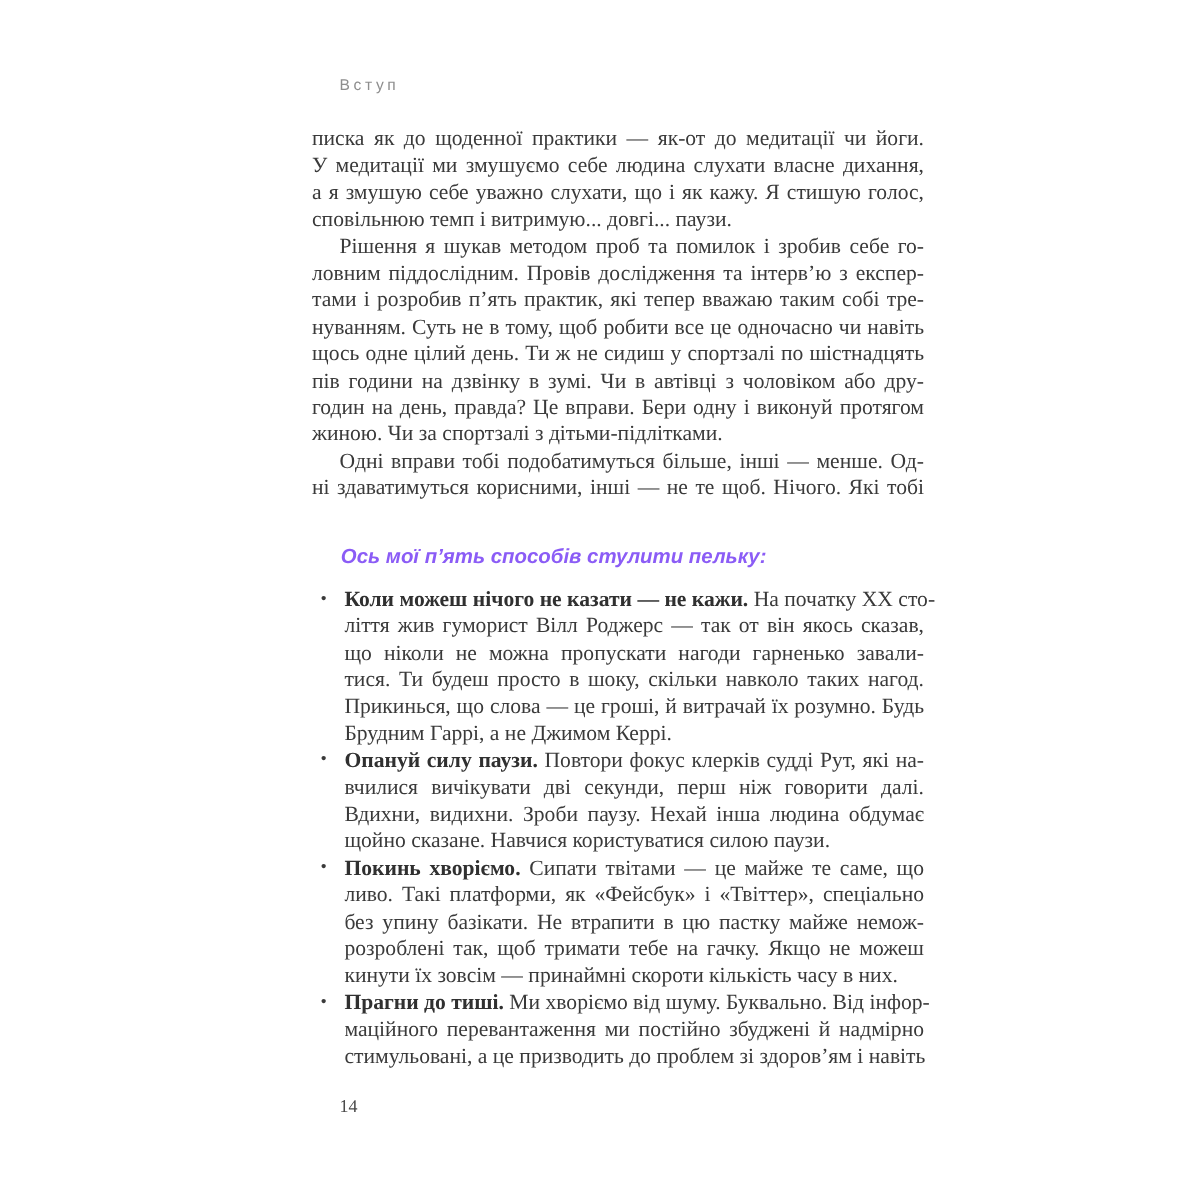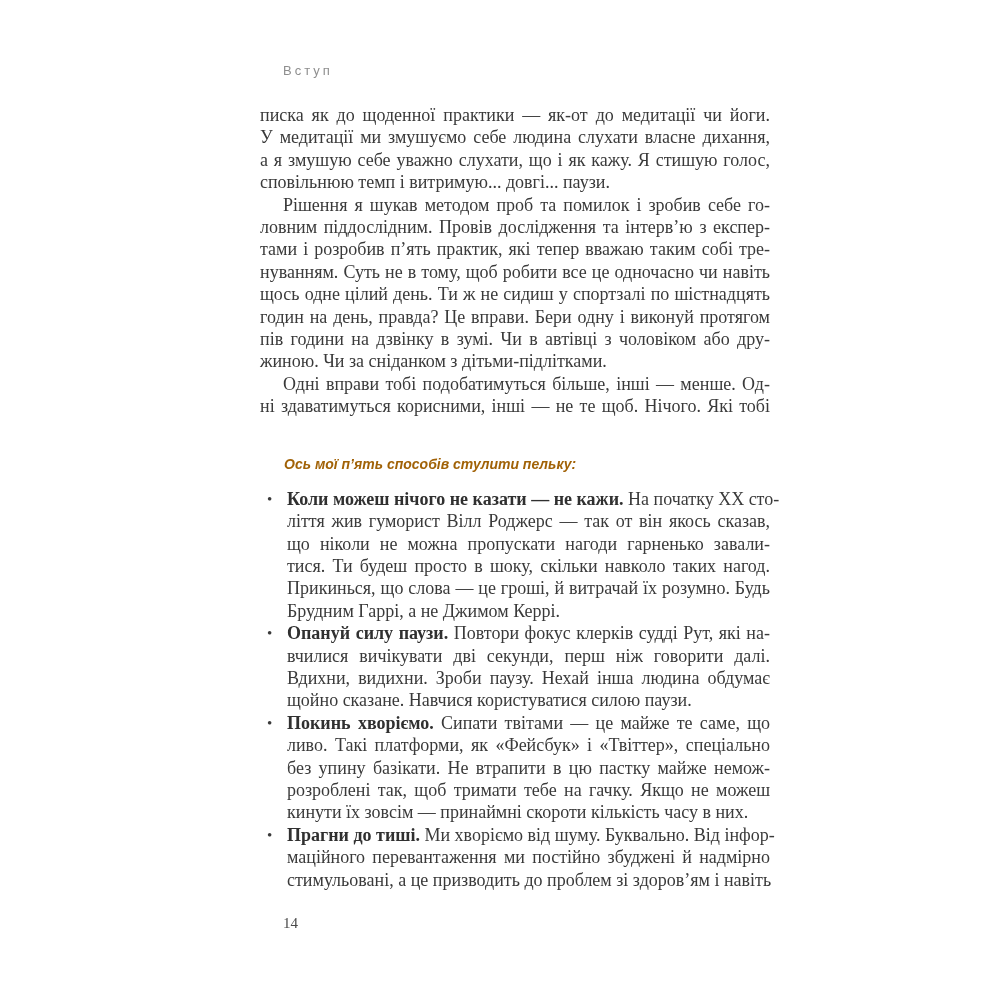--- a/index.html
+++ b/index.html
@@ -37,23 +37,23 @@
   }
   .line.last {
     text-align-last: left;
   }
   .para.indent .line:first-child { text-indent: 23px; }
   .list-heading {
     margin: 34px 0 12px 24px;
     font-family: "Liberation Sans", sans-serif;
     font-style: italic;
     font-weight: bold;
-    font-size: 14px;
+    font-size: 17px;
     line-height: 24px;
-    color: #a16207;
+    color: #8b5cf6;
   }
   .bullet-item {
     position: relative;
     padding-left: 27px;
   }
   .bullet-marker {
     position: absolute;
     left: 7px;
     top: 0;
     font-size: 15px;
@@ -80,23 +80,23 @@
           <div class="line">У медитації ми змушуємо себе людина слухати власне дихання,</div>
           <div class="line">а я змушую себе уважно слухати, що і як кажу. Я стишую голос,</div>
           <div class="line last">сповільнюю темп і витримую... довгі... паузи.</div>
         </div>
         <div class="para indent">
           <div class="line">Рішення я шукав методом проб та помилок і зробив себе го-</div>
           <div class="line">ловним піддослідним. Провів дослідження та інтерв’ю з експер-</div>
           <div class="line">тами і розробив п’ять практик, які тепер вважаю таким собі тре-</div>
           <div class="line">нуванням. Суть не в тому, щоб робити все це одночасно чи навіть</div>
           <div class="line">щось одне цілий день. Ти ж не сидиш у спортзалі по шістнадцять</div>
+          <div class="line">пів години на дзвінку в зумі. Чи в автівці з чоловіком або дру-</div>
           <div class="line">годин на день, правда? Це вправи. Бери одну і виконуй протягом</div>
-          <div class="line">пів години на дзвінку в зумі. Чи в автівці з чоловіком або дру-</div>
-          <div class="line last">жиною. Чи за сніданком з дітьми-підлітками.</div>
+          <div class="line last">жиною. Чи за спортзалі з дітьми-підлітками.</div>
         </div>
         <div class="para indent">
           <div class="line">Одні вправи тобі подобатимуться більше, інші — менше. Од-</div>
           <div class="line">ні здаватимуться корисними, інші — не те щоб. Нічого. Які тобі</div>
         </div>
       </div>
     <div class="list-heading">Ось мої п’ять способів стулити пельку:</div>
     <div id="bullets">
         <div class="bullet-item">
           <span class="bullet-marker">•</span>

